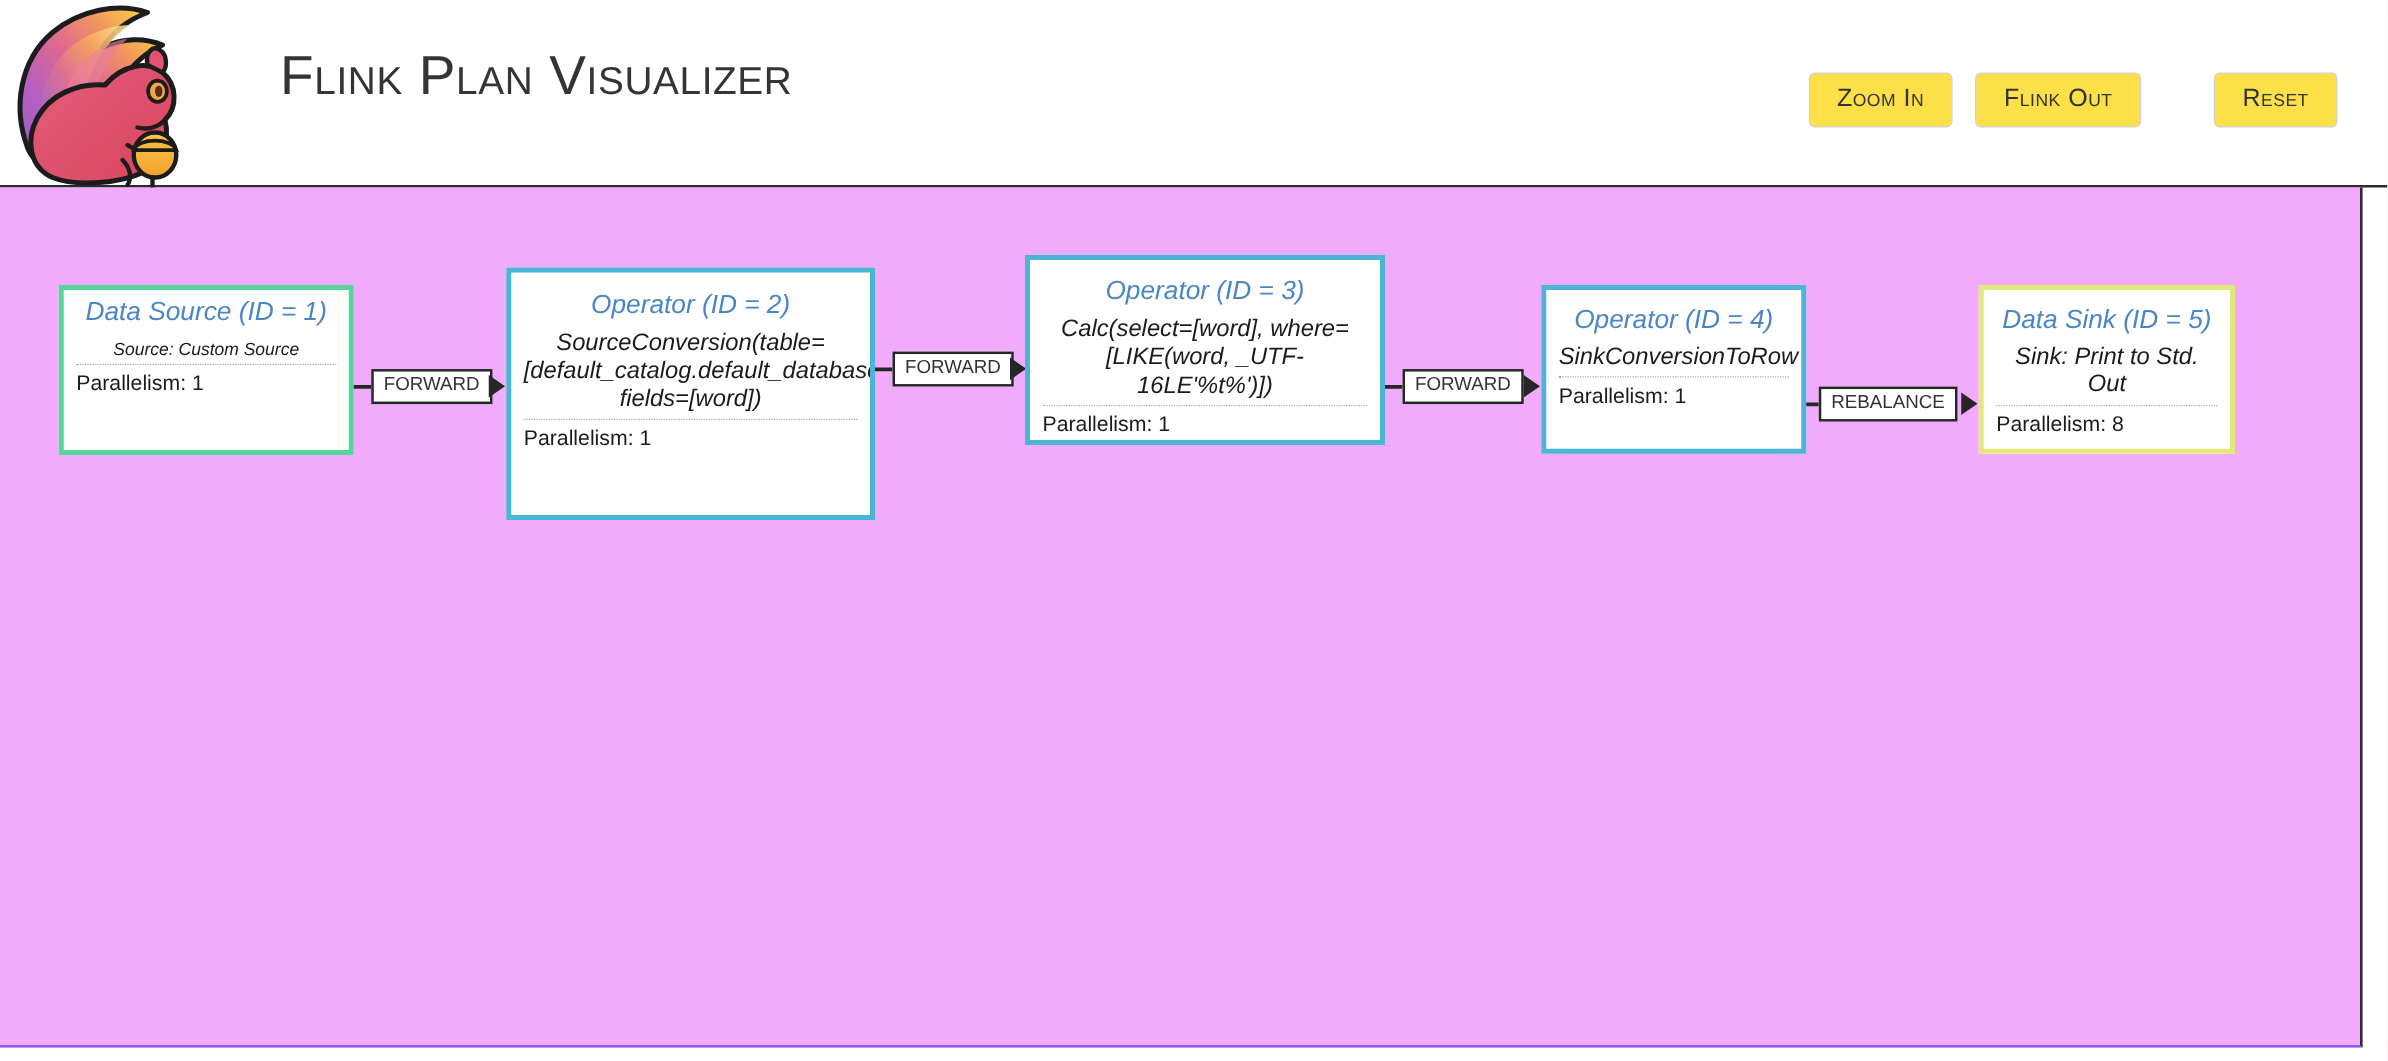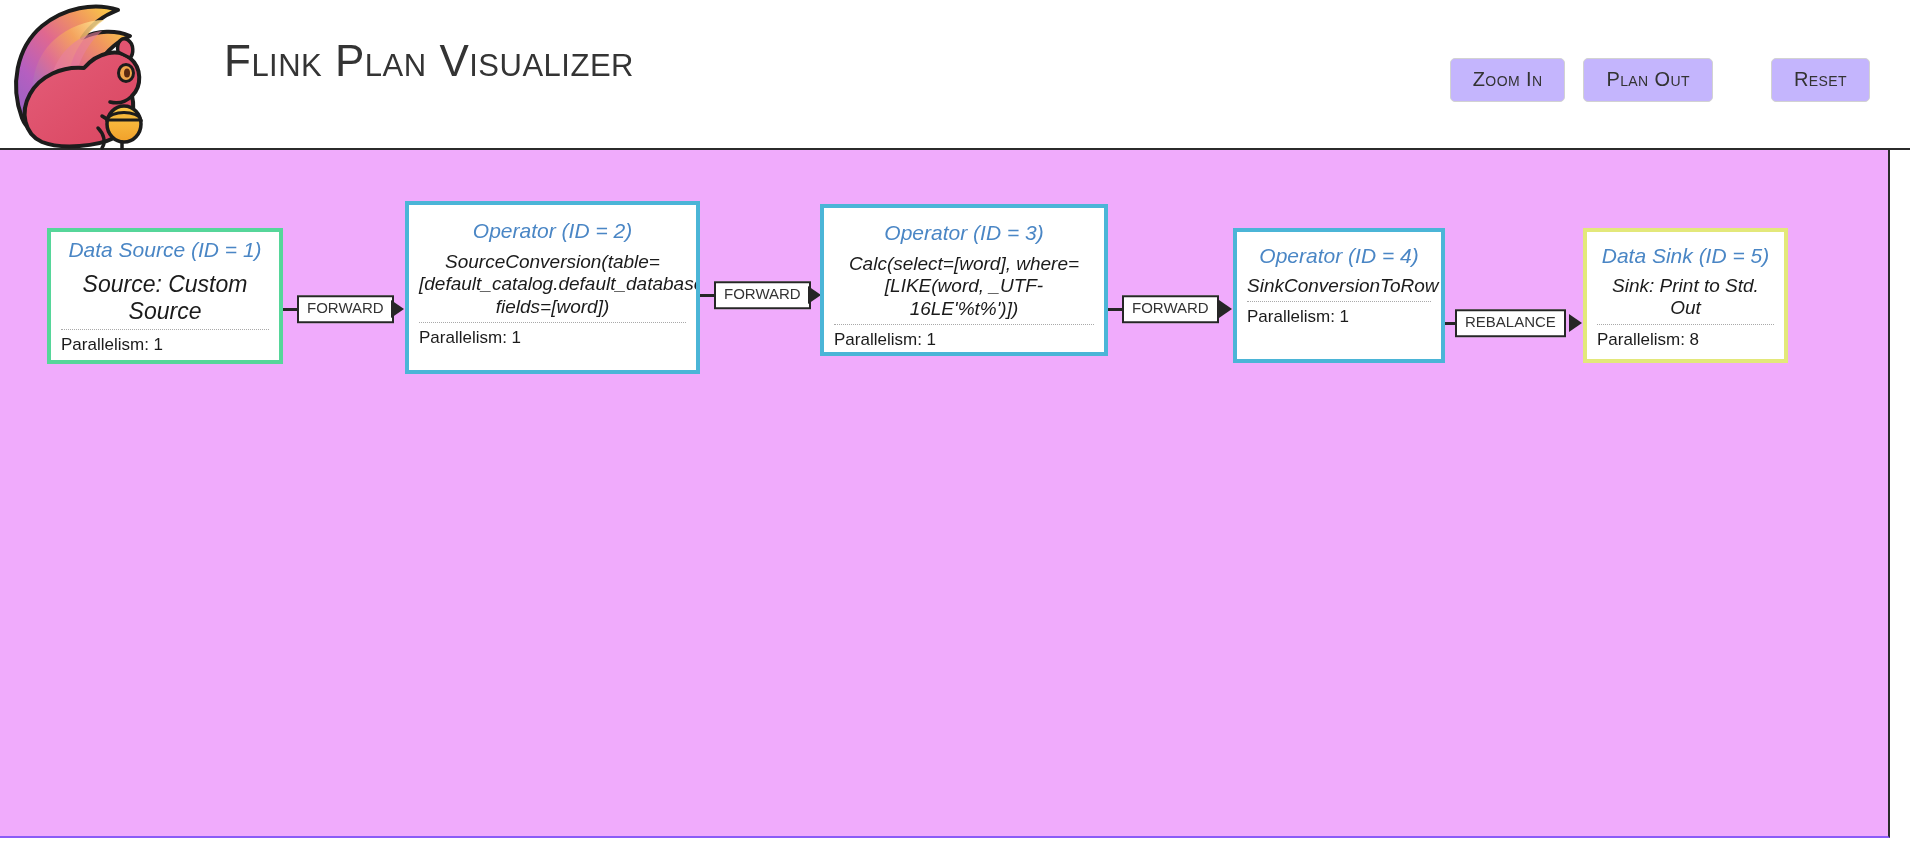--- a/index.html
+++ b/index.html
@@ -51,21 +51,21 @@
 
   #header-buttons {
     position: absolute;
     right: 40px;
     top: 58px;
     display: flex;
     align-items: center;
     gap: 18px;
   }
   .hdr-btn {
-    background: #c4b5fd;
+    background: #fde047;
     border: 1px solid #d2d2d2;
     border-radius: 5px;
     color: #333333;
     font-family: "Liberation Sans", sans-serif;
     font-size: 20px;
     font-variant: small-caps;
     letter-spacing: 0.4px;
     padding: 10px 22px 11px 22px;
     cursor: pointer;
     white-space: nowrap;
@@ -116,27 +116,27 @@
     line-height: 1.2;
   }
 
   
   #node-1 {
     left: 47px; top: 78px;
     width: 236px; height: 136px;
     border: 4px solid #56d69a;
   }
   #node-1 .node-title { font-size: 21px; }
-  #node-1 .node-desc  { font-size: 23px; padding-top:8px; }
+  #node-1 .node-desc  { font-size: 14px; padding-top:8px; }
   #node-1 .node-par   { font-size: 17px; }
 
   
   #node-2 {
-    left: 405px; top: 51px;
-    width: 295px; height: 173px;
+    left: 405px; top: 64px;
+    width: 295px; height: 202px;
     border: 4px solid #4bb5d7;
   }
   #node-2 .node-title { font-size: 21px; padding-top:8px; }
   #node-2 .node-desc  { font-size: 19px; padding-top:7px; }
   #node-2 .node-par   { font-size: 17px; }
 
   
   #node-3 {
     left: 820px; top: 54px;
     width: 288px; height: 152px;
@@ -281,21 +281,21 @@
         <path d="M116 142 L116 150" stroke="#1c1c1c" stroke-width="3.5" stroke-linecap="round"></path>
 
         <path d="M92 128 C98 134 100 142 96 148" fill="none" stroke="#1c1c1c" stroke-width="3.5" stroke-linecap="round"></path>
       </svg>
     </div>
 
     <div id="app-title">Flink Plan Visualizer</div>
 
     <div id="header-buttons">
       <button class="hdr-btn" id="btn-zoom-in">Zoom In</button>
-      <button class="hdr-btn" id="btn-zoom-out">Plan Out</button>
+      <button class="hdr-btn" id="btn-zoom-out">Flink Out</button>
       <button class="hdr-btn" id="btn-reset">Reset</button>
     </div>
   </div>
 
   <div id="canvas">
 
     <div class="node" id="node-1">
       <div class="node-title">Data Source (ID = 1)</div>
       <div class="node-desc">Source: Custom Source</div>
       <div class="node-par">Parallelism: 1</div>

